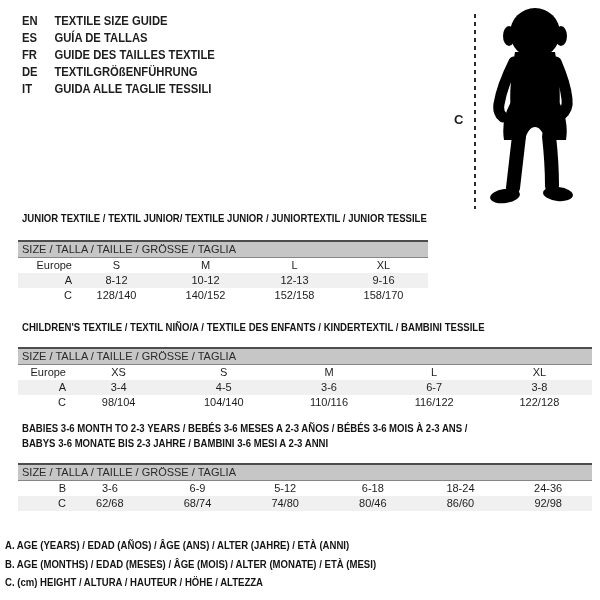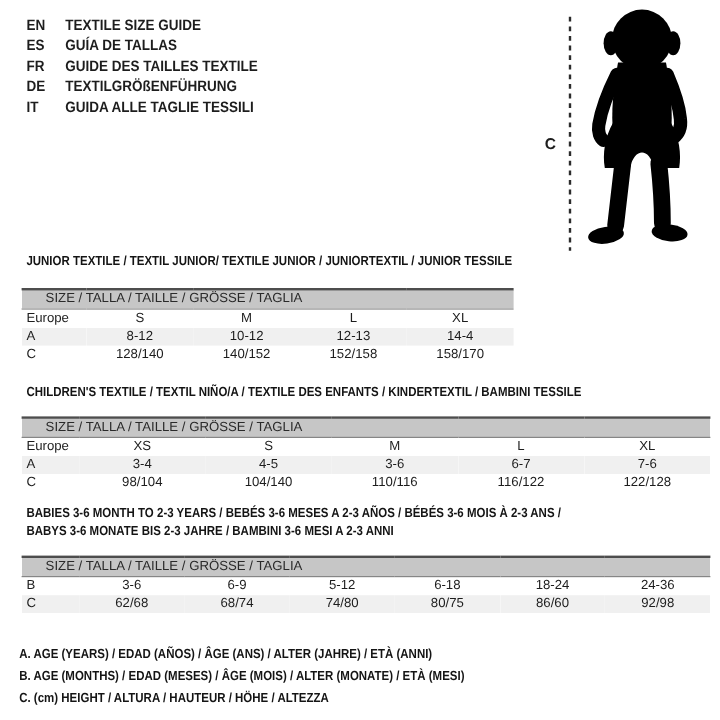--- a/index.html
+++ b/index.html
@@ -23,32 +23,32 @@
     transform:scaleX(0.87);transform-origin:0 0;color:#141414;}
   .sec1-title{left:22px;top:211px;}
   .sec2-title{left:22px;top:320px;}
   .sec3-title{left:22px;top:421px;}
 
   
   .size-table{border-collapse:collapse;table-layout:fixed;font-size:11px;
     color:var(--text,#1d1d1d);border-top:2px solid var(--table-top-border,#4d4d4d);}
   .size-table td{height:15px;padding:0;text-align:center;vertical-align:middle;
     line-height:15px;overflow:hidden;white-space:nowrap;}
-  .size-table td.lbl{text-align:left;padding-left:4px;}
+  .size-table td.lbl{text-align:right;padding-left:4px;}
   .size-table tr.hdr td{background:var(--header-bar,#c6c6c6);text-align:left;
-    padding-left:20px;border-bottom:1px solid #868686;color:#2a2a2a;}
+    padding-left:4px;border-bottom:1px solid #868686;color:#2a2a2a;}
   .size-table tr.shade td{background:var(--row-shade,#f0f0f0);}
   .w1{width:410px;}
   .w2{width:574px;}
   .table1{left:18px;top:240px;}
   .table2{left:18px;top:347px;}
   .table3{left:18px;top:463px;}
 
   
-  .notes{left:16px;top:536px;}
+  .notes{left:5px;top:536px;}
   .note-line{font-weight:bold;font-size:11px;line-height:18.5px;white-space:nowrap;
     transform:scaleX(0.87);transform-origin:0 0;color:#141414;}
 </style>
 </head>
 <body>
 
 <div class="page">
 
   <div class="abs lang">
     <div class="lang-row">
@@ -109,21 +109,21 @@
       <td>S</td>
       <td>M</td>
       <td>L</td>
       <td>XL</td>
     </tr>
     <tr class="shade">
       <td class="lbl">A</td>
       <td>8-12</td>
       <td>10-12</td>
       <td>12-13</td>
-      <td>14-4</td>
+      <td>9-16</td>
     </tr>
     <tr>
       <td class="lbl">C</td>
       <td>128/140</td>
       <td>140/152</td>
       <td>152/158</td>
       <td>158/170</td>
     </tr>
   </tbody>
     </table>
@@ -149,21 +149,21 @@
       <td>M</td>
       <td>L</td>
       <td>XL</td>
     </tr>
     <tr class="shade">
       <td class="lbl">A</td>
       <td>3-4</td>
       <td>4-5</td>
       <td>3-6</td>
       <td>6-7</td>
-      <td>7-6</td>
+      <td>3-8</td>
     </tr>
     <tr>
       <td class="lbl">C</td>
       <td>98/104</td>
       <td>104/140</td>
       <td>110/116</td>
       <td>116/122</td>
       <td>122/128</td>
     </tr>
   </tbody>
@@ -194,21 +194,21 @@
       <td>5-12</td>
       <td>6-18</td>
       <td>18-24</td>
       <td>24-36</td>
     </tr>
     <tr class="shade">
       <td class="lbl">C</td>
       <td>62/68</td>
       <td>68/74</td>
       <td>74/80</td>
-      <td>80/75</td>
+      <td>80/46</td>
       <td>86/60</td>
       <td>92/98</td>
     </tr>
   </tbody>
     </table>
 
   <div class="abs notes">
     <div class="note-line">A. AGE (YEARS) / EDAD (AÑOS) / ÂGE (ANS) / ALTER (JAHRE) / ETÀ (ANNI)</div>
     <div class="note-line">B. AGE (MONTHS) / EDAD (MESES) / ÂGE (MOIS) / ALTER (MONATE) / ETÀ (MESI)</div>
     <div class="note-line">C. (cm) HEIGHT / ALTURA / HAUTEUR / HÖHE / ALTEZZA</div>

